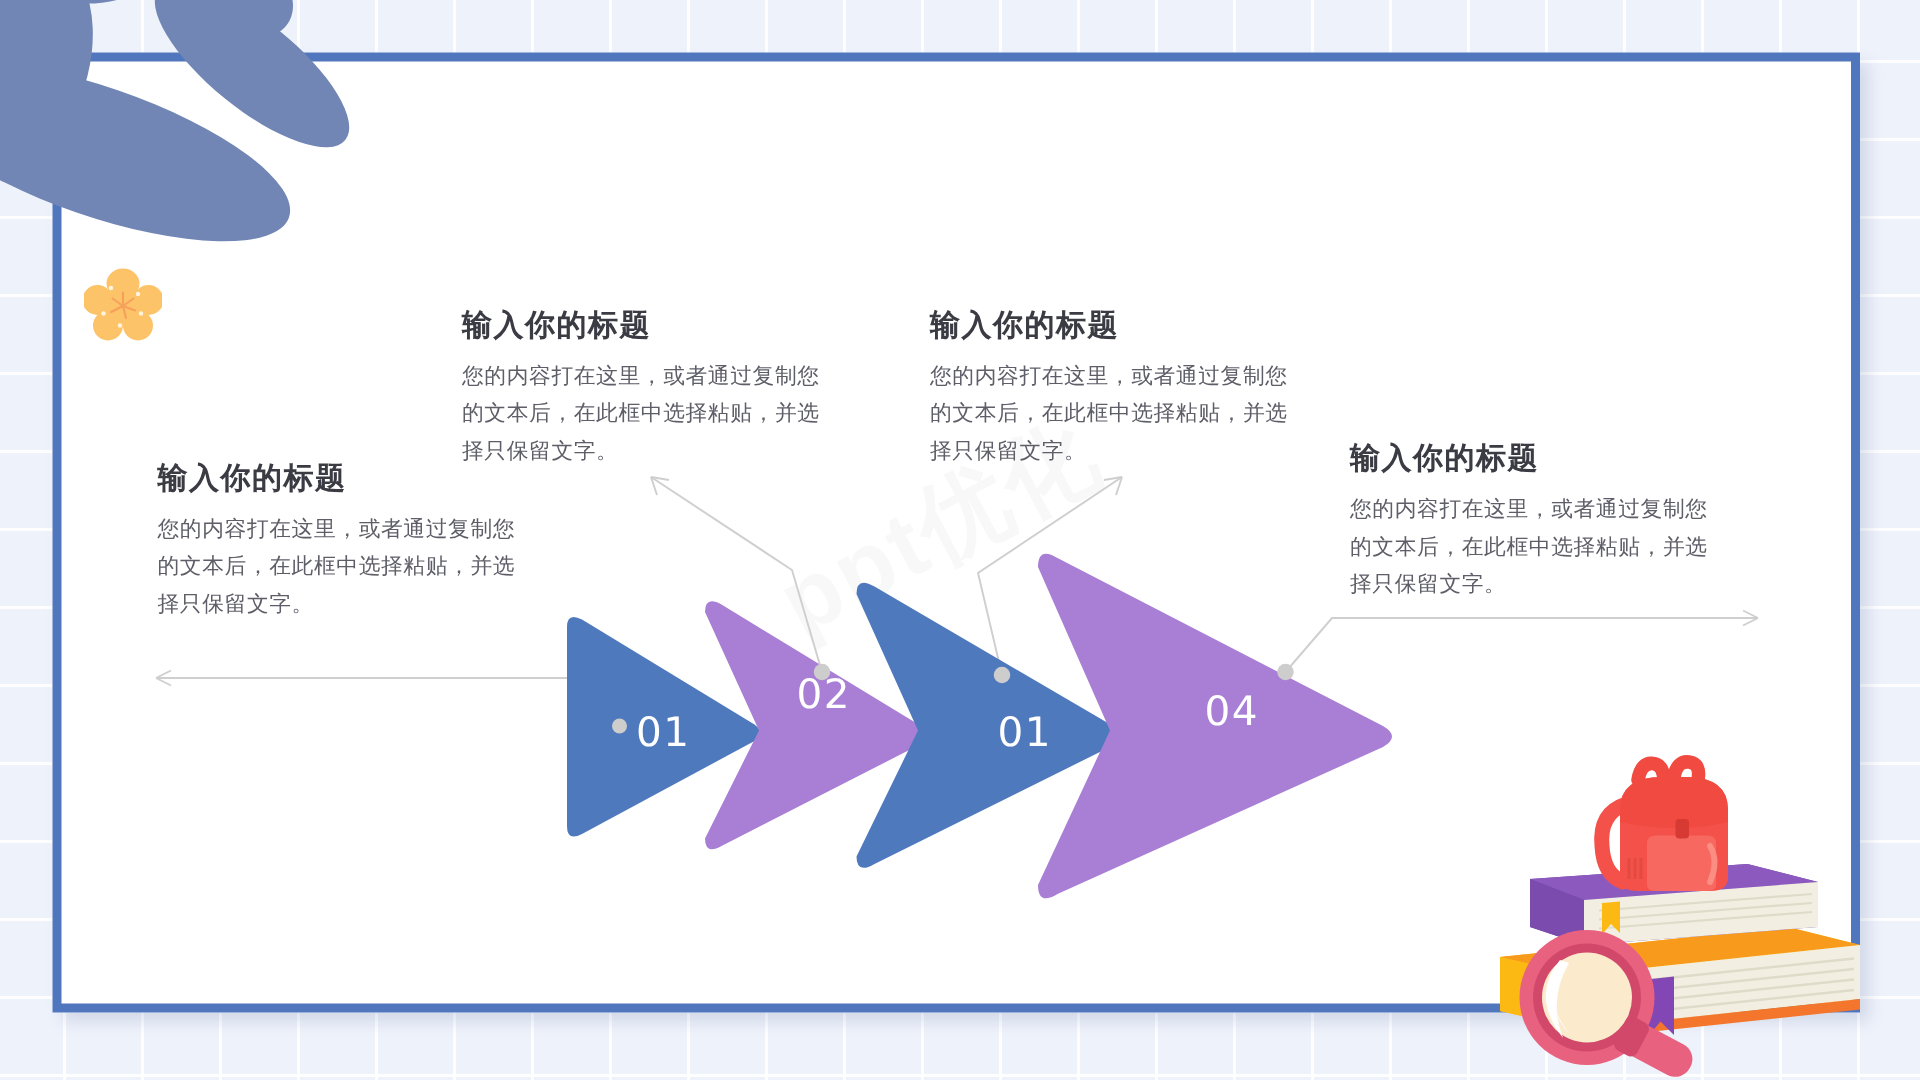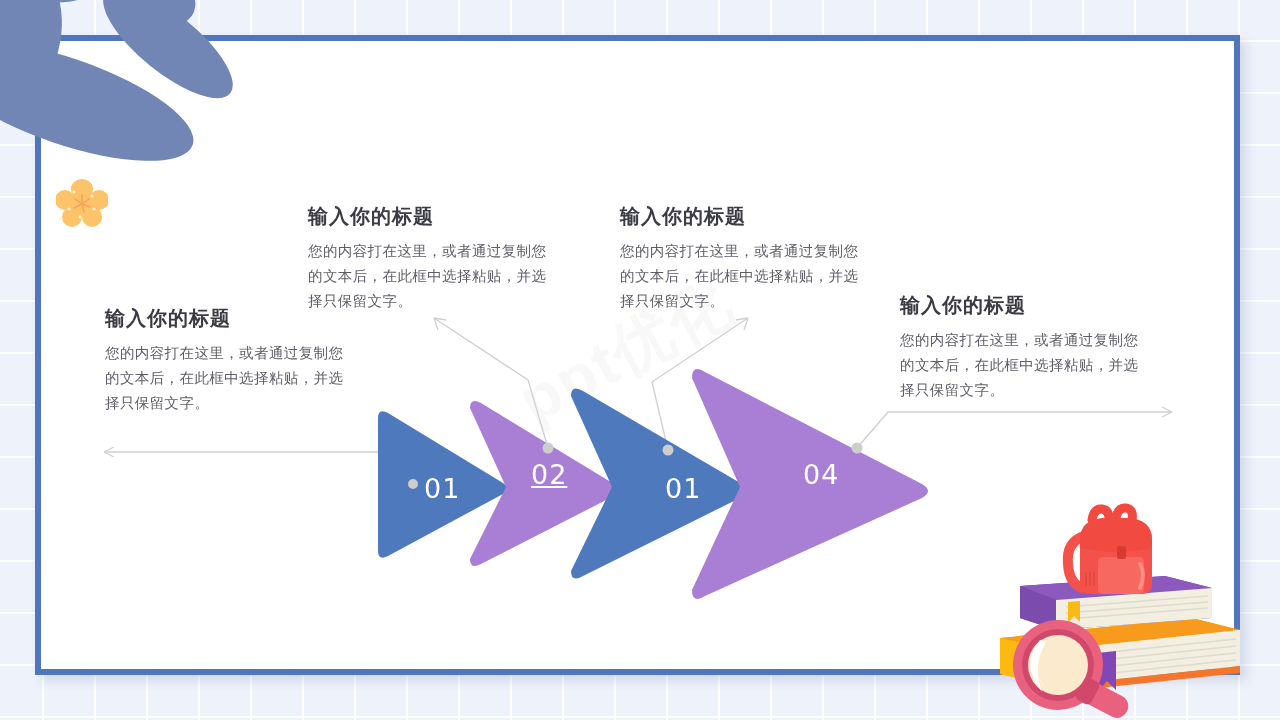--- a/index.html
+++ b/index.html
@@ -183,21 +183,21 @@
   <g fill="#cdcdcd">
     <circle cx="413" cy="484" r="5"></circle>
     <circle cx="548" cy="448" r="5.5"></circle>
     <circle cx="668" cy="450" r="5.5"></circle>
     <circle cx="857" cy="448" r="5.5"></circle>
   </g>
 </svg>
 
 <div>
   <div class="arrow-num" style="left:424px; top:473px;">01</div>
-  <div class="arrow-num" style="left:531px; top:459px;text-decoration:underline;">02</div>
+  <div class="arrow-num" style="left:531px; top:448px;">02</div>
   <div class="arrow-num" style="left:665px; top:473px;">01</div>
   <div class="arrow-num" style="left:803px; top:459px;">04</div>
 </div>
 
 <div class="text-block" id="tb1">
   <div class="tb-title">输入你的标题</div>
   <div class="tb-body">您的内容打在这里，或者通过复制您的文本后，在此框中选择粘贴，并选择只保留文字。</div>
 </div>
 
 <div class="text-block" id="tb2">

